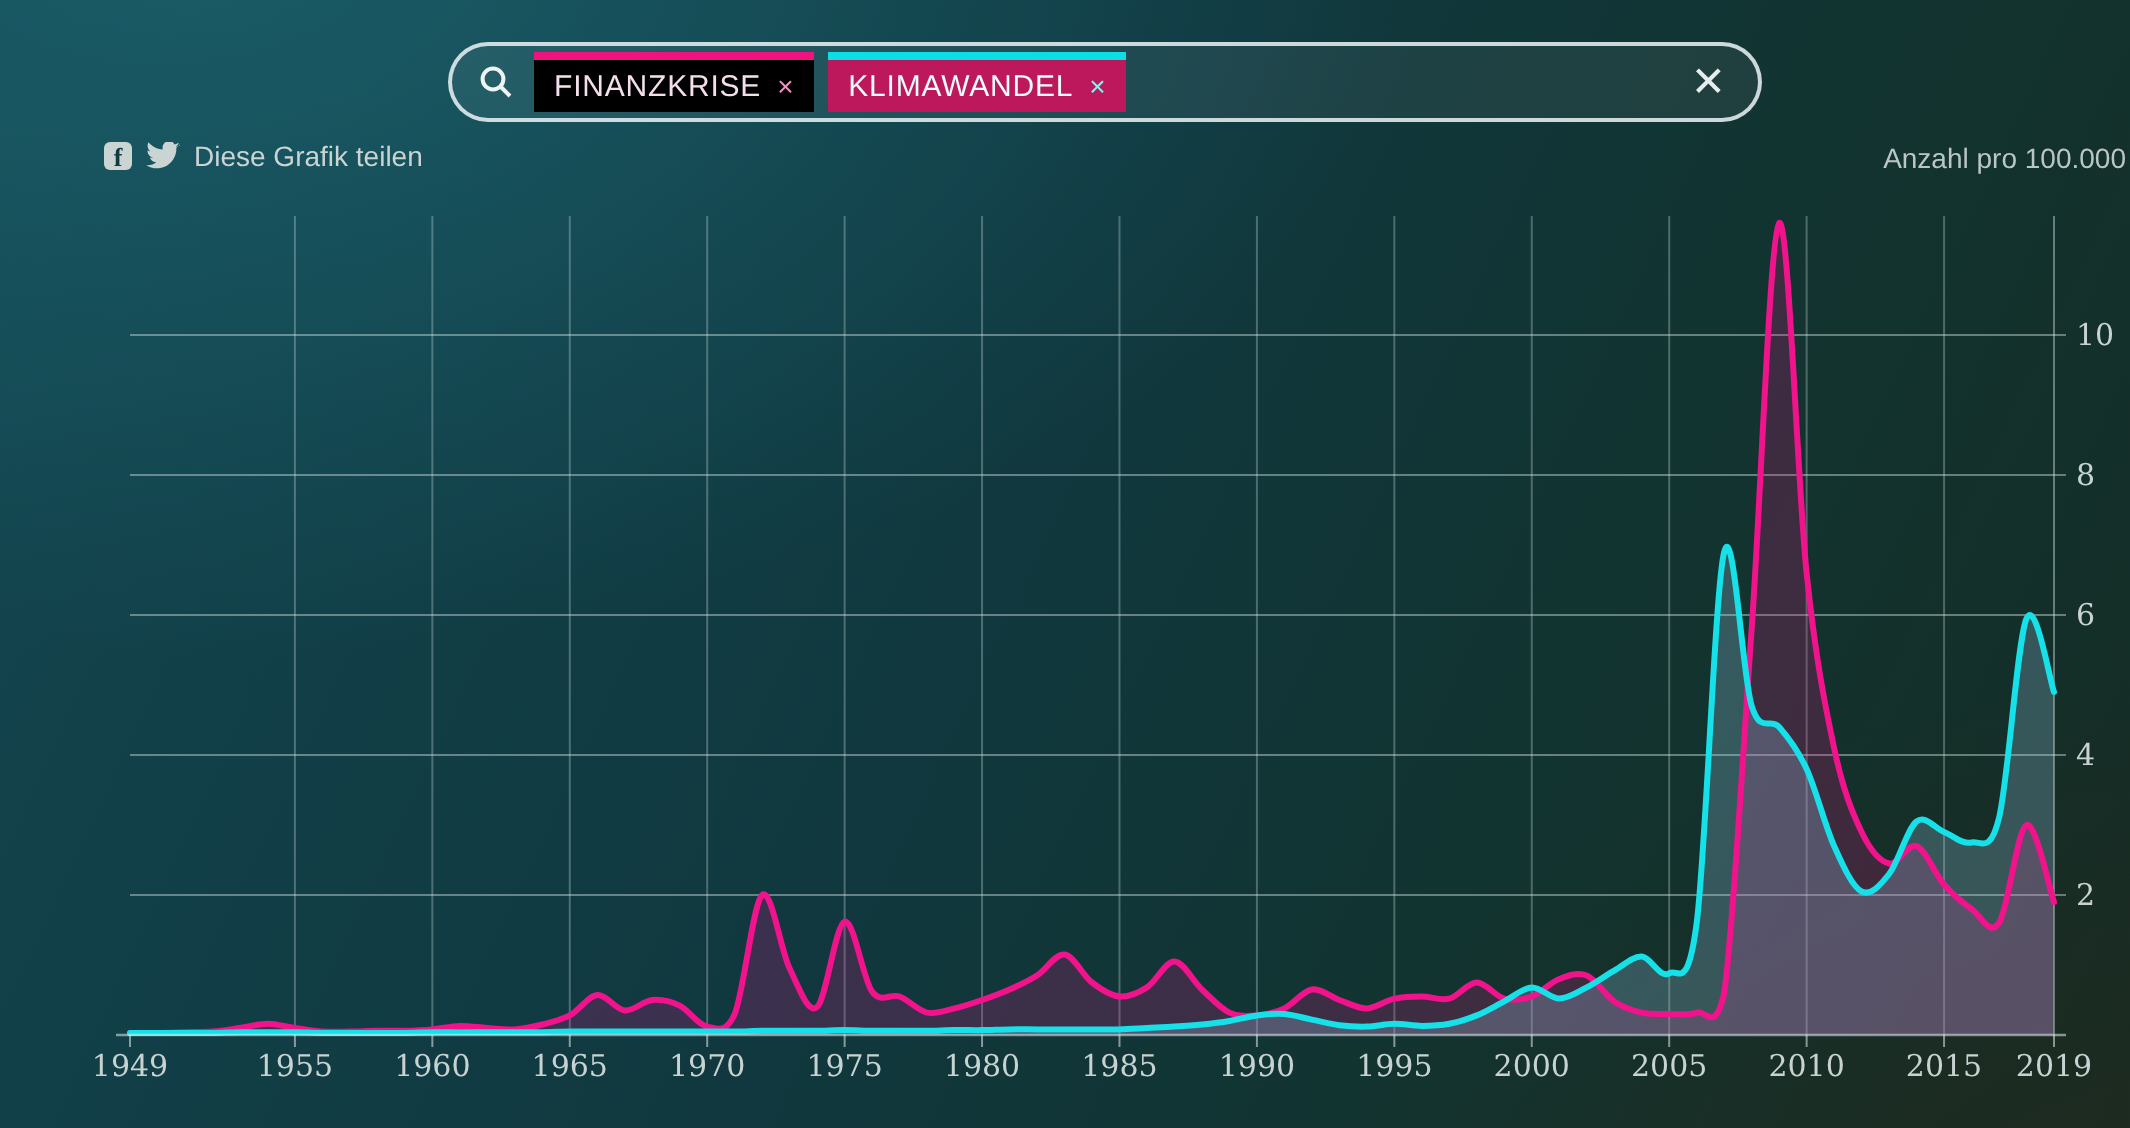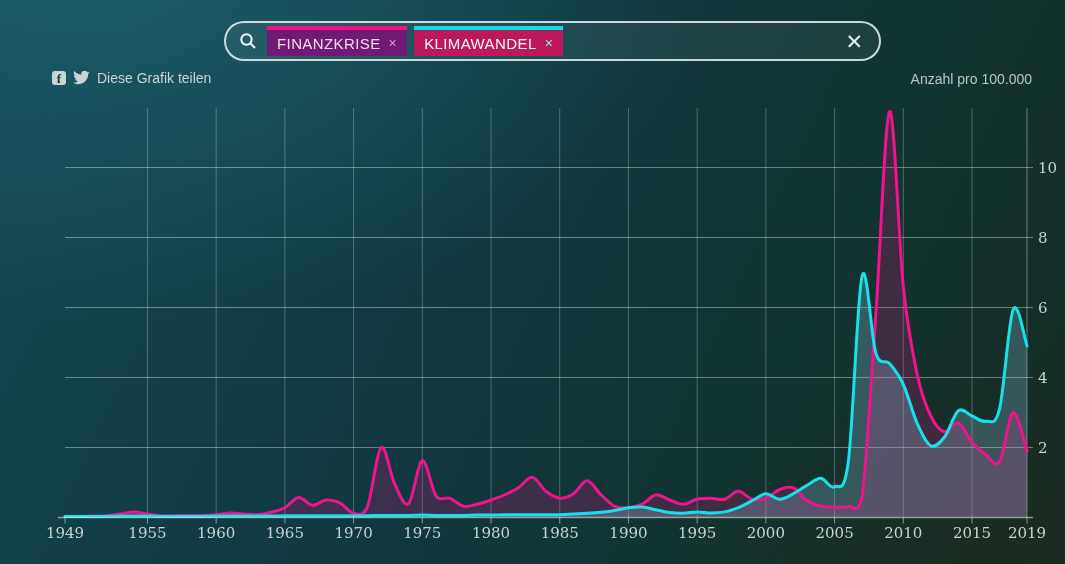--- a/index.html
+++ b/index.html
@@ -39,21 +39,21 @@
   }
   .share{
     position:absolute;left:52px;top:70px;display:flex;align-items:center;gap:7px;
     color:#c9d4d3;font-size:14px;
   }
   .share .icon{display:flex;align-items:center;cursor:pointer;}
   .fb-box{width:14px;height:14px;background:#c9d4d3;border-radius:3px;
     display:flex;align-items:flex-end;justify-content:center;
     color:#113b41;font-family:"Liberation Serif",serif;font-weight:bold;font-size:13px;line-height:13px;}
   .unit{
-    position:absolute;top:71px;right:33px;color:#b9c6c5;font-size:14px;
+    position:absolute;top:71px;right:2px;color:#b9c6c5;font-size:14px;
   }
 </style>
 </head>
 <body>
 
 <div class="stage">
 
   <svg id="chart" width="1065" height="564" viewBox="0 0 1065 564" style="position:absolute;left:0;top:0;">
       <line x1="65" y1="447.5" x2="1033" y2="447.5" stroke="rgba(220,235,235,0.42)" stroke-width="1"></line>
       <text x="1038" y="452.5">2</text>
@@ -117,21 +117,21 @@
     </svg>
 
   <div class="searchbar">
     <span class="mag">
       <svg width="18" height="18" viewBox="0 0 18 18" fill="none" stroke="#eef4f4" stroke-width="2">
         <circle cx="7.5" cy="7.5" r="5.2"></circle>
           <line x1="11.5" y1="11.5" x2="16" y2="16"></line>
       </svg>
     </span>
     <span class="tags">
-      <span class="tag" style="background: #701a75; border-top-color: rgb(240, 18, 127); color: rgb(243, 223, 235);">
+      <span class="tag" style="background: #000000; border-top-color: rgb(240, 18, 127); color: rgb(243, 223, 235);">
         <span class="tag-label">FINANZKRISE</span>
         <span class="tag-x" style="color: rgb(239, 147, 195);">×</span>
       </span>
       <span class="tag" style="background: #be185d; border-top-color: rgb(11, 223, 228); color: rgb(234, 251, 251);">
         <span class="tag-label">KLIMAWANDEL</span>
         <span class="tag-x" style="color: rgb(143, 236, 239);">×</span>
       </span>
     </span>
     <input class="search-input" placeholder="" style="">
     <button class="clear">✕</button>

